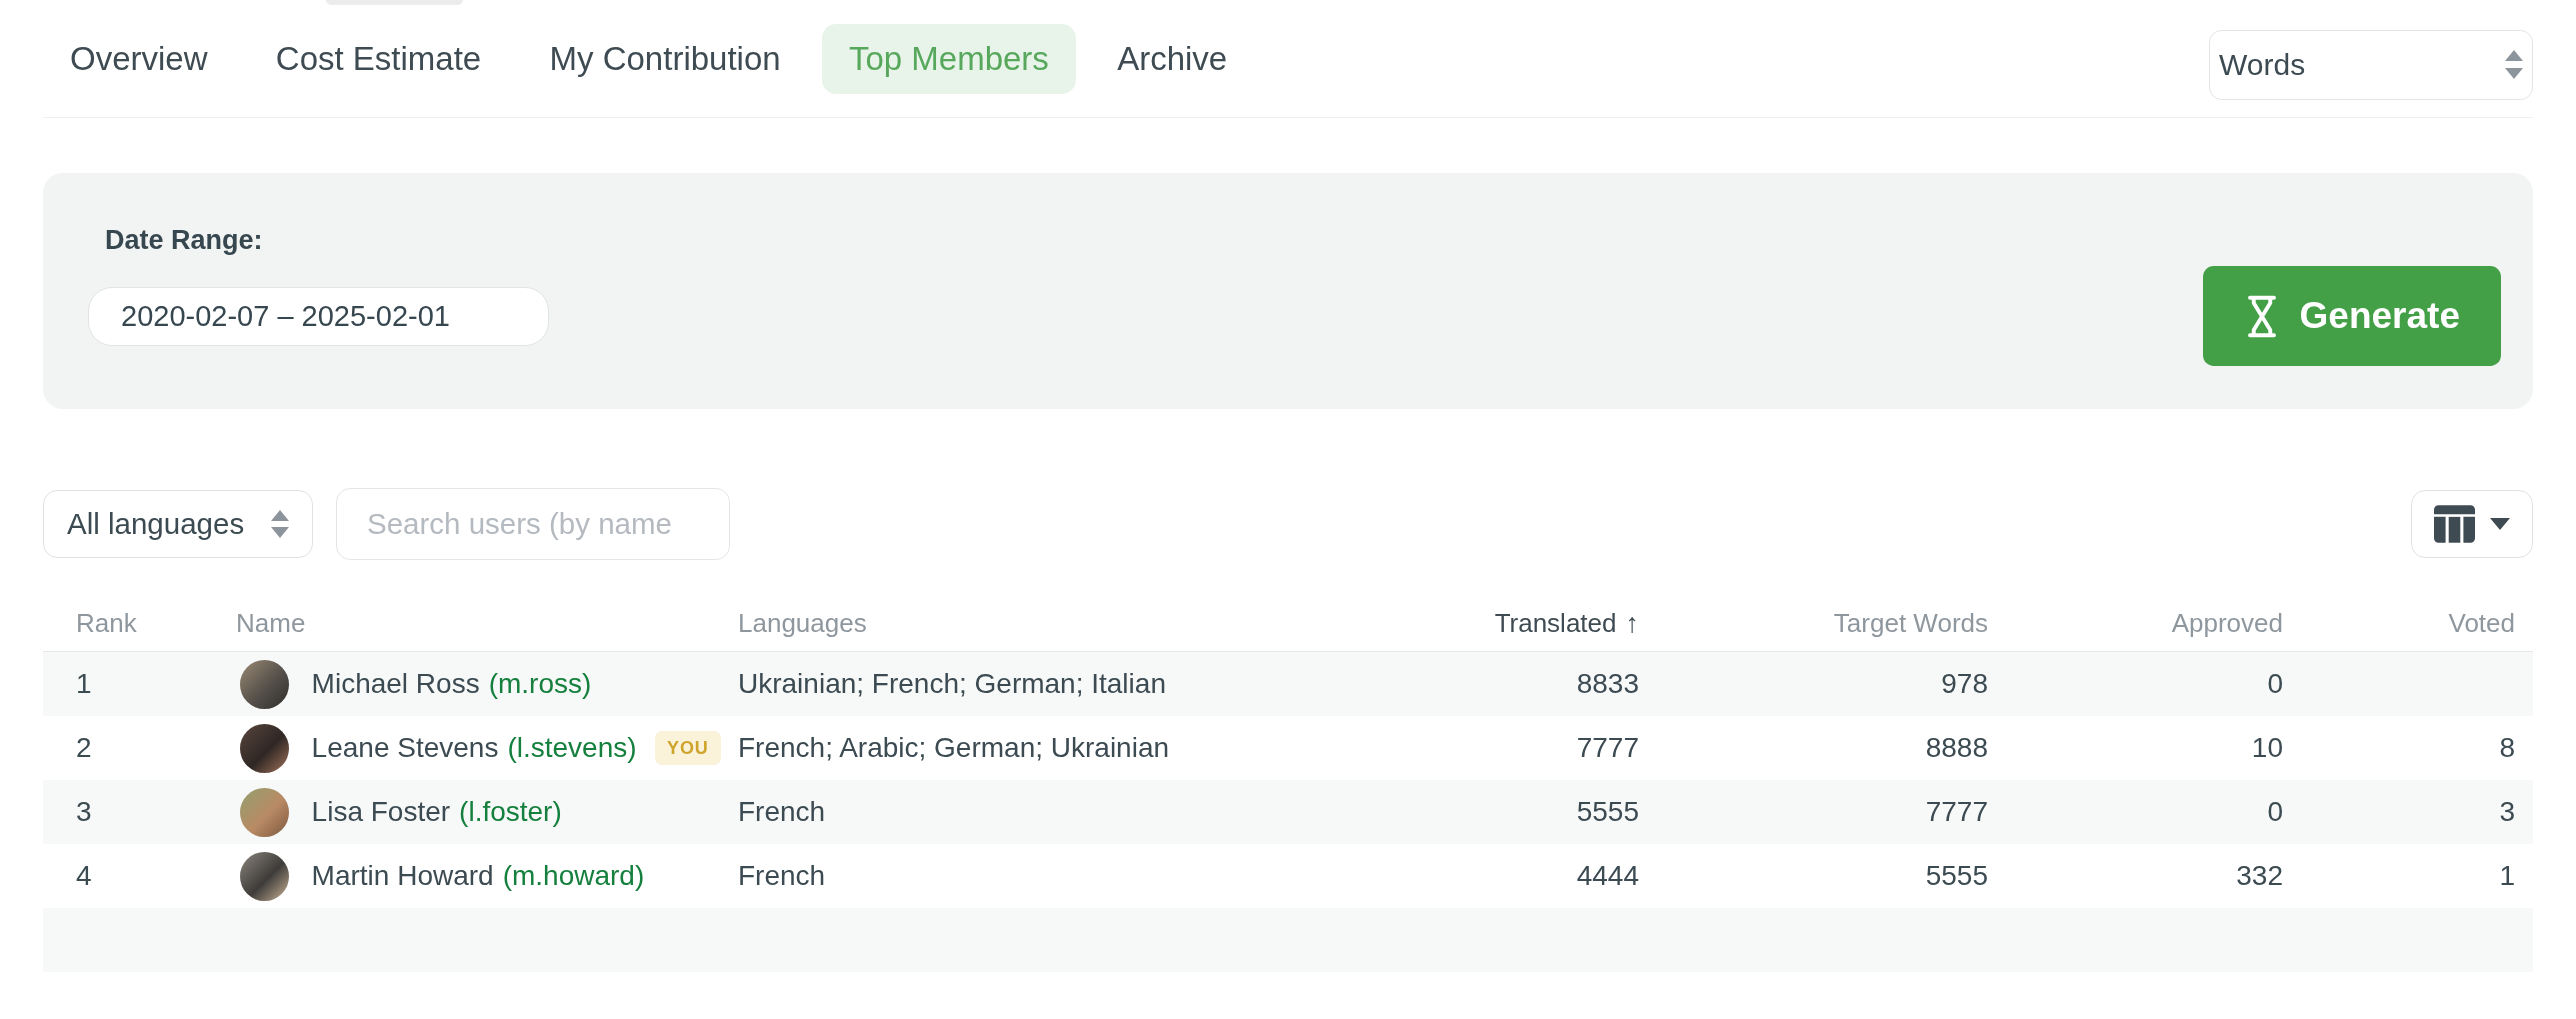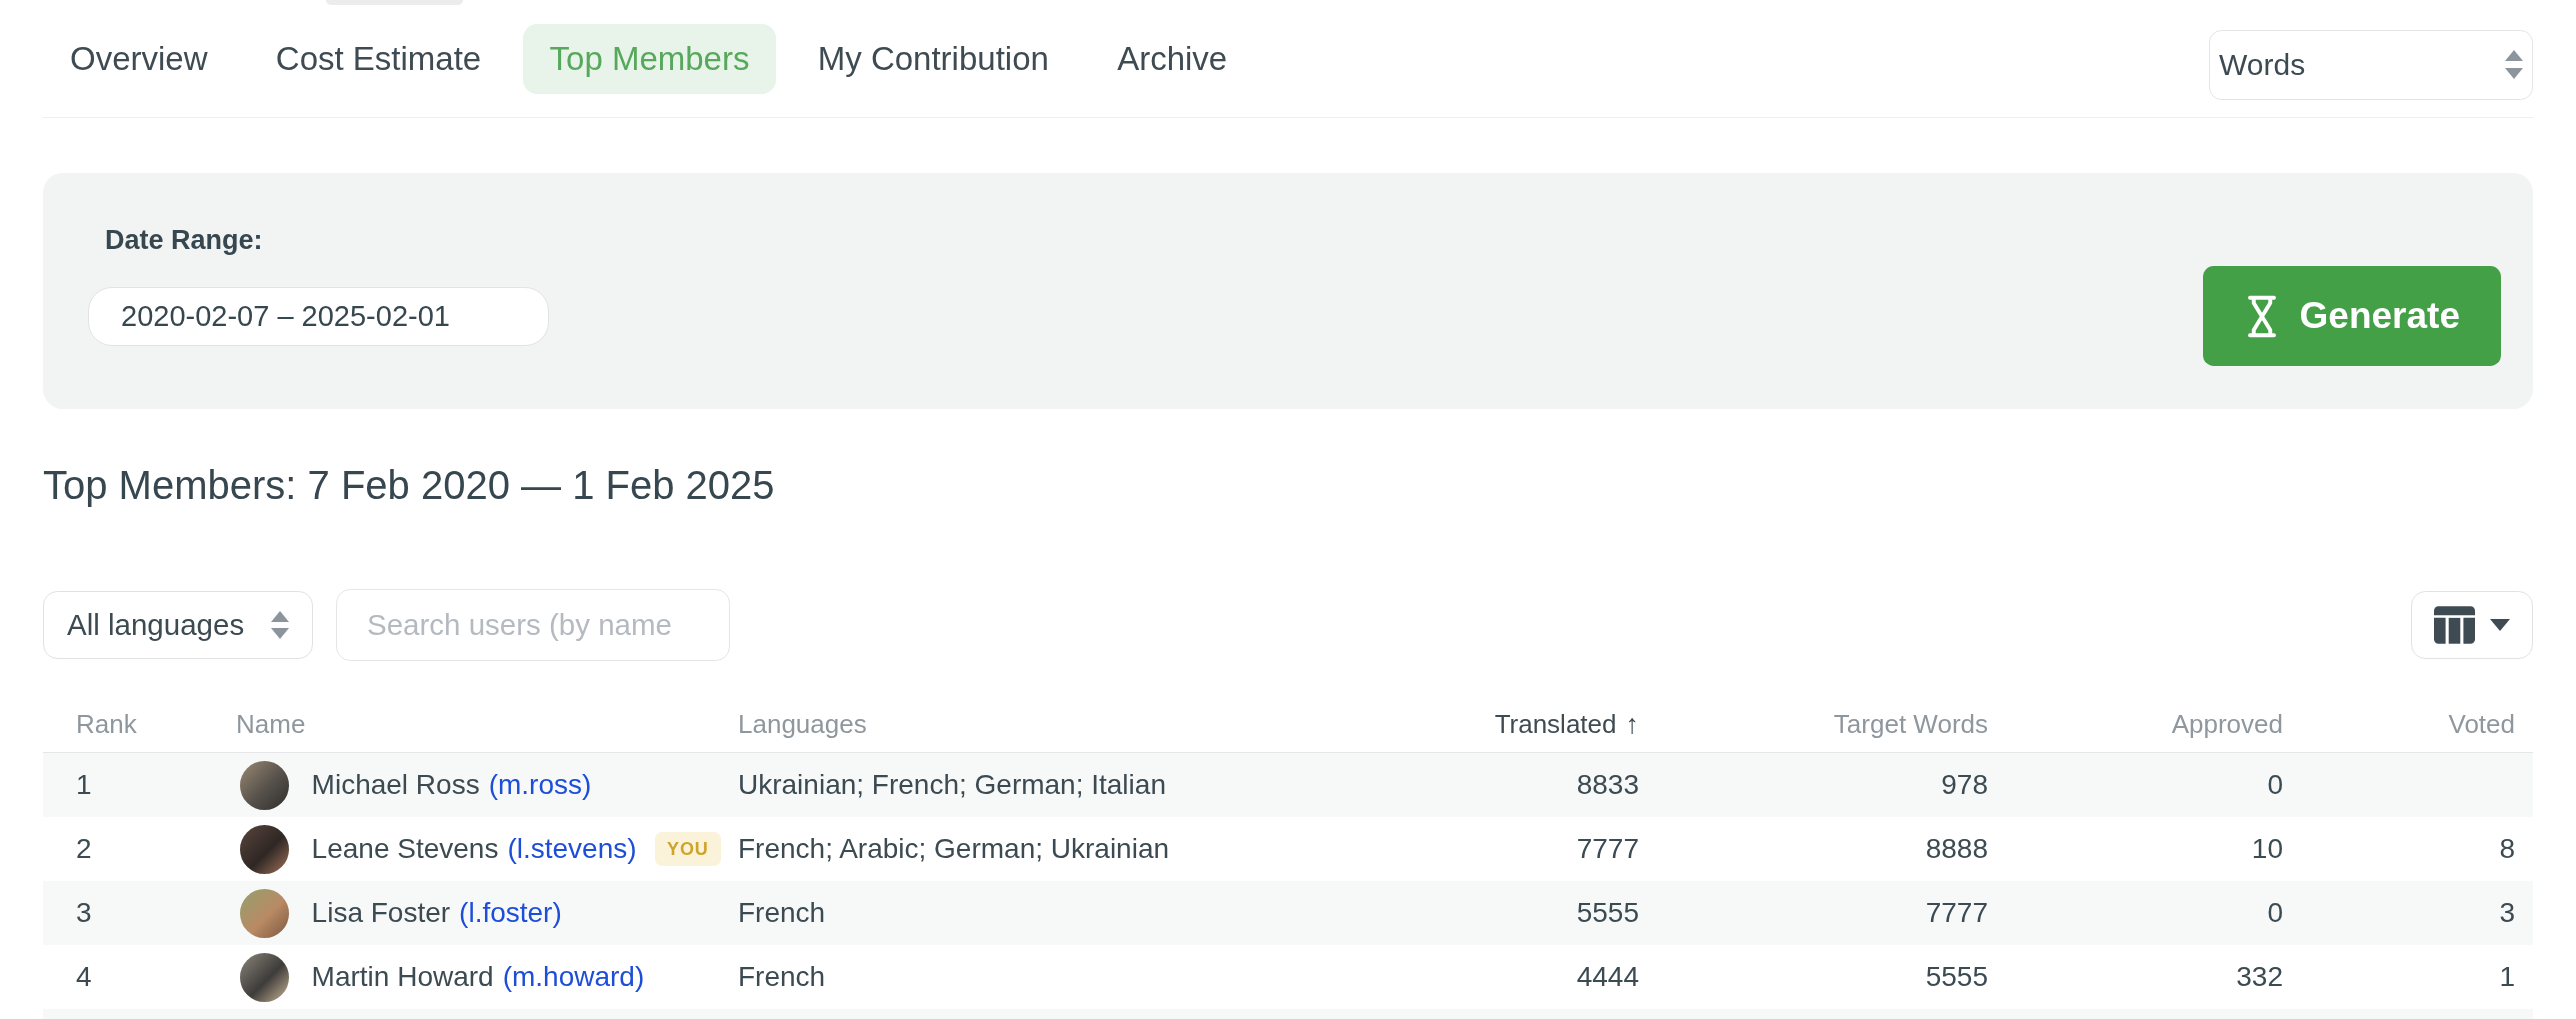--- a/index.html
+++ b/index.html
@@ -101,40 +101,40 @@
   .sort-arrow { font-size:27px; margin-left:9px; color:#3f4b52; }
   .tr { height:64px; font-size:28px; color:#3c4a52; }
   .tr.striped { background:#f7f8f8; }
   .td.c-rank { padding-left:33px; }
   .td.right { text-align:right; padding-right:18px; }
   .td.c-name { display:flex; align-items:center; }
   .avatar {
     width:49px; height:49px; border-radius:50%; margin-left:3.6px; margin-right:23px; flex:none;
     background:#999;
   }
-  .username { color:#1d4ed8; margin-left:9px; }
+  .username { color:#15803d; margin-left:9px; }
   .you-badge {
     margin-left:18px; background:#faf3da; color:#cfa42c;
     font-size:18px; font-weight:700; letter-spacing:0.9px;
     padding:6.3px 12.5px; border-radius:7.2px;
   }
   .tr-partial { height:64px; background:#f7f8f8; }
 </style>
 </head>
 <body>
 
 <div class="clipped-above"></div>
 
 <div class="container">
 
   <div class="tabbar">
     <div class="tab">Overview</div>
     <div class="tab">Cost Estimate</div>
+    <div class="tab">My Contribution</div>
     <div class="tab active">Top Members</div>
-    <div class="tab">My Contribution</div>
     <div class="tab">Archive</div>
 
     <div class="unit-select">
       <span>Words</span>
       <span class="arrows">
         <i class="tri up"></i>
           <i class="tri down"></i>
       </span>
     </div>
   </div>
@@ -145,21 +145,20 @@
     <button class="generate-btn">
       <span style="display:inline-flex;">
         <svg width="36" height="45" viewBox="0 0 24 30" fill="none" stroke="#ffffff" stroke-width="2.6" stroke-linecap="round" stroke-linejoin="round">
           <path d="M4 2.5h16M4 27.5h16M6.5 2.5v3.5l5.5 9 5.5-9V2.5M6.5 27.5V24l5.5-9 5.5 9v3.5"></path>
         </svg>
       </span>
       <span>Generate</span>
     </button>
   </div>
 
-  <div class="page-heading">Top Members: 7 Feb 2020 — 1 Feb 2025</div>
 
   <div class="toolbar">
     <div class="lang-select">
       <span>All languages</span>
       <span class="arrows">
         <i class="tri up"></i>
           <i class="tri down"></i>
       </span>
     </div>
     <input class="search-input" type="text" placeholder="Search users (by name" style="">

